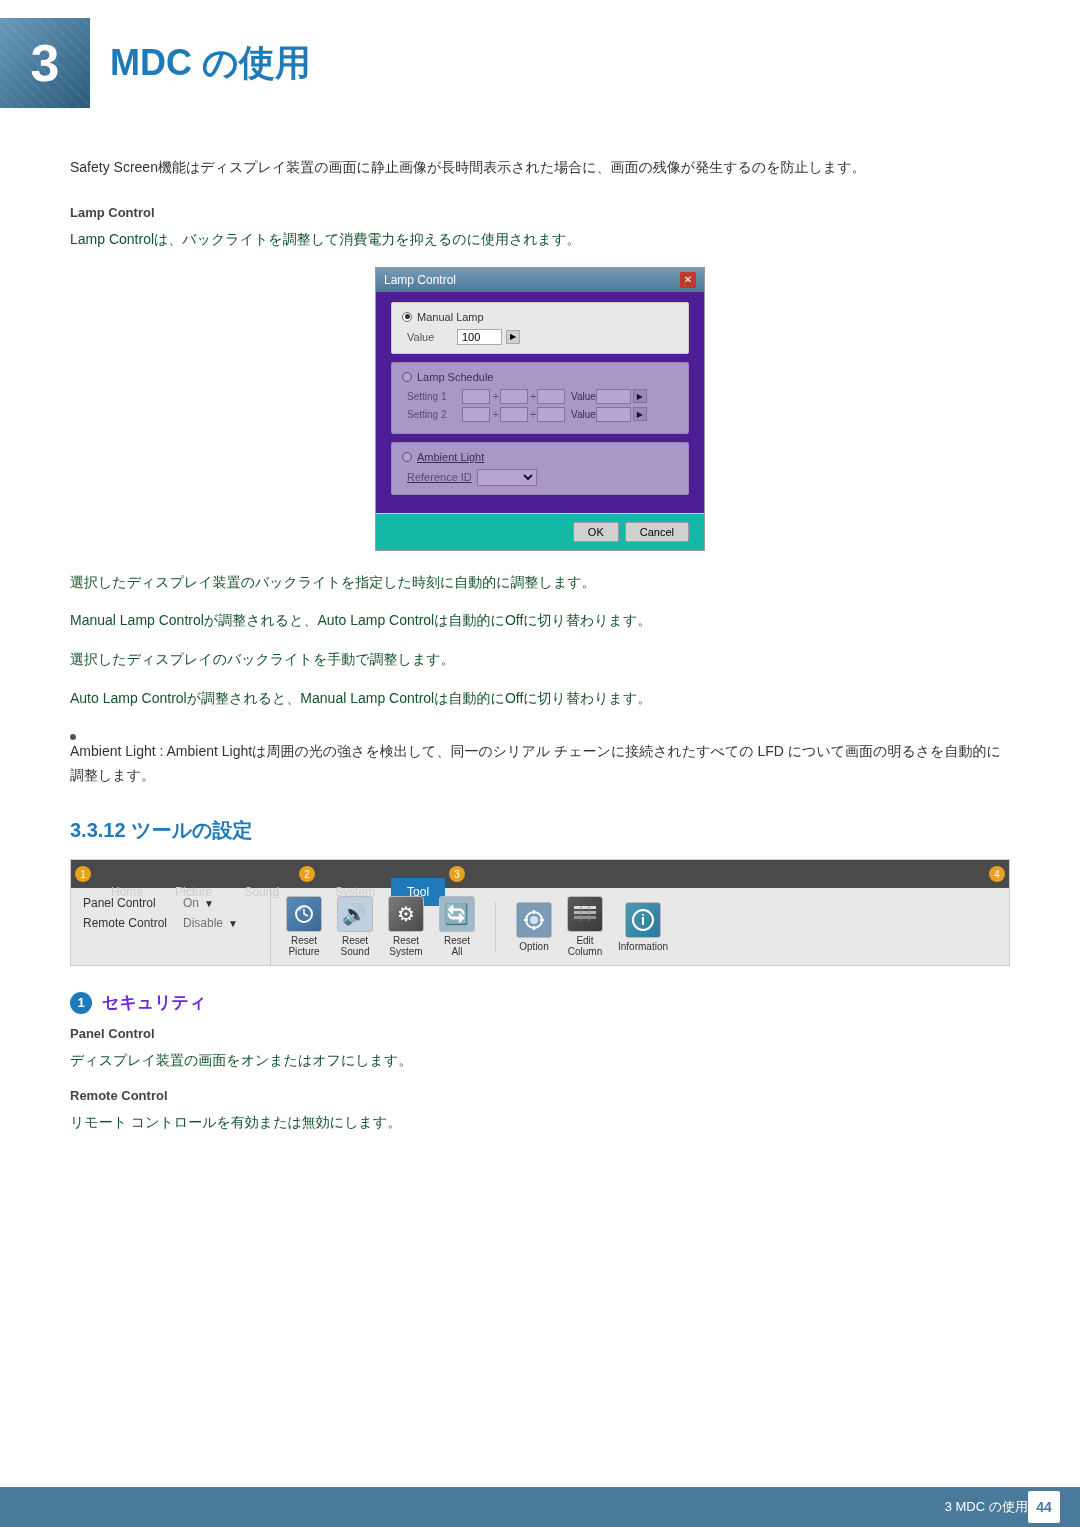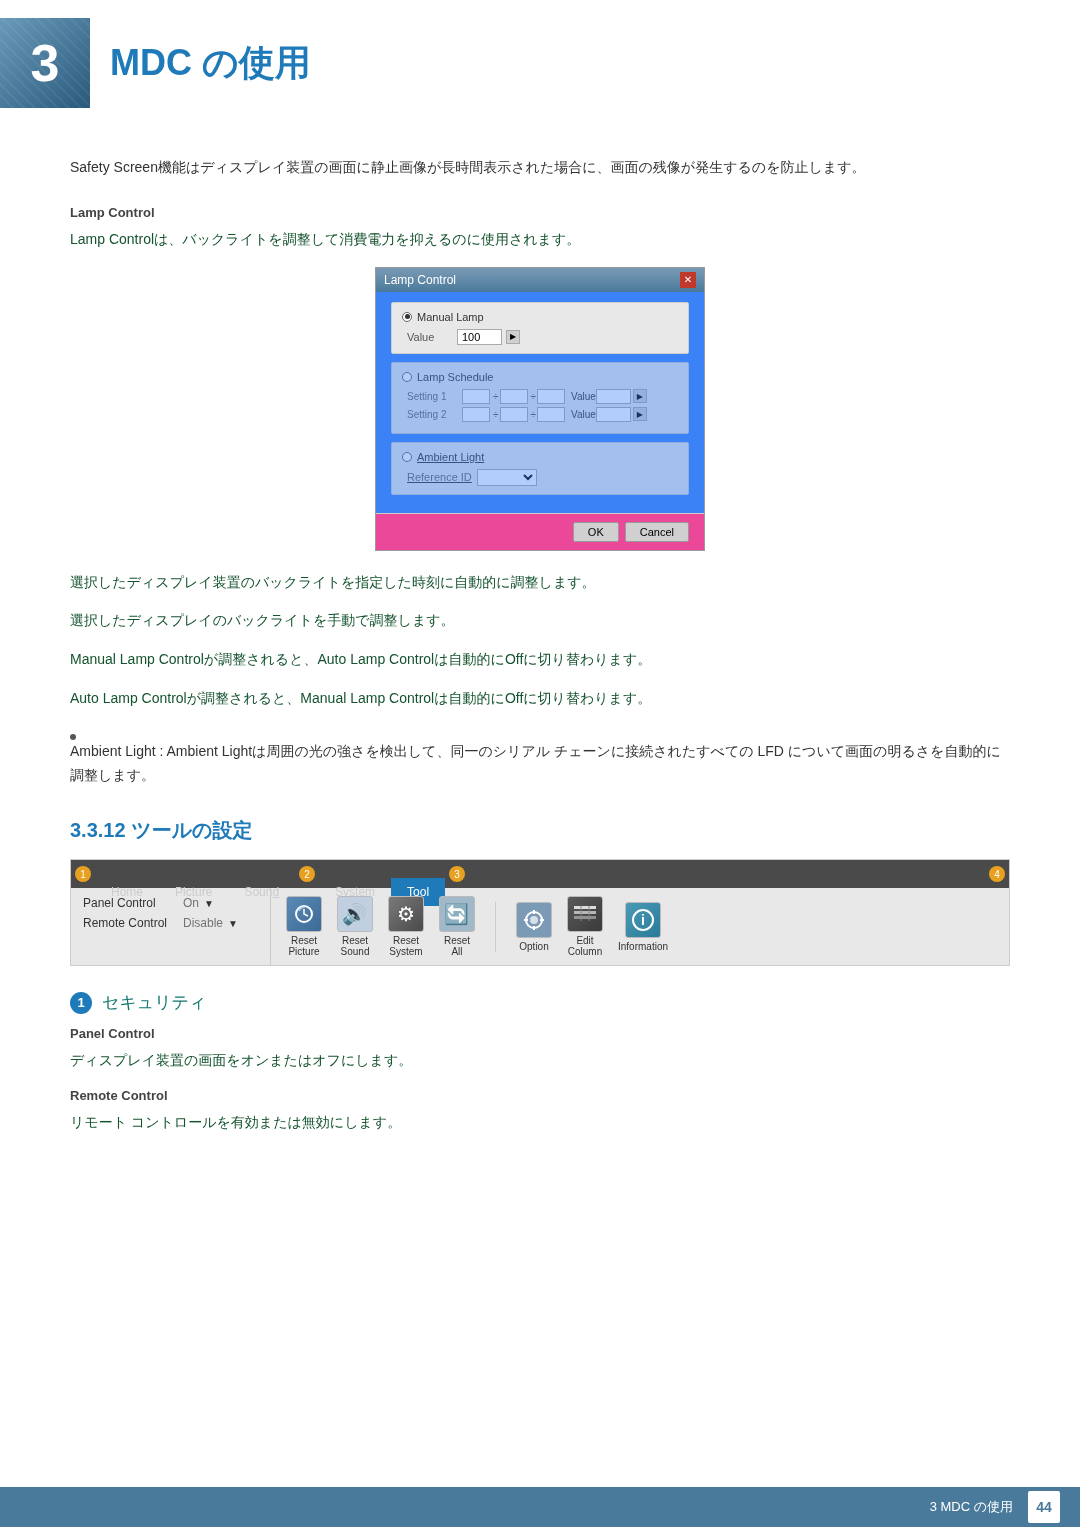--- a/index.html
+++ b/index.html
@@ -127,21 +127,21 @@
       height: 16px;
       font-size: 10px;
       cursor: pointer;
       display: flex;
       align-items: center;
       justify-content: center;
     }
 
     .lamp-dialog-body {
       padding: 10px 15px;
-      background: #3b82f6;
+      background: #4c1d95;
     }
 
     .radio-section {
       border: 1px solid #ccc;
       padding: 8px 10px;
       margin-bottom: 8px;
       background: #e8e8e8;
       border-radius: 2px;
     }
 
@@ -230,21 +230,21 @@
     .time-sep {
       margin: 0 1px;
       color: #555;
     }
 
     .dialog-buttons {
       display: flex;
       justify-content: flex-end;
       gap: 6px;
       padding: 8px 15px;
-      background: #ec4899;
+      background: #14b8a6;
       border-top: 1px solid #ccc;
     }
 
     .dialog-btn {
       padding: 3px 14px;
       font-size: 11px;
       background: #d0d0d0;
       border: 1px solid #999;
       cursor: pointer;
       border-radius: 2px;
@@ -425,43 +425,42 @@
       display: flex;
       align-items: center;
       justify-content: center;
       font-size: 13px;
       font-weight: bold;
       margin-right: 10px;
       flex-shrink: 0;
     }
 
     .subsection-title {
-      color: #0f766e;
+      color: #6d28d9;
       font-size: 17px;
-      font-weight: normal;
+      font-weight: bold;
     }
 
     
     .page-footer {
       position: absolute;
       bottom: 0;
       left: 0;
       right: 0;
       height: 40px;
       background: #4a7a9b;
       display: flex;
       align-items: center;
       justify-content: flex-end;
       padding: 0 20px;
     }
 
     .footer-text {
       color: white;
       font-size: 13px;
-      margin-right: 15px;
     }
 
     .footer-page-num {
       background: white;
       color: #4a7a9b;
       font-size: 14px;
       font-weight: bold;
       width: 32px;
       height: 32px;
       display: flex;
@@ -583,22 +582,22 @@
           </div>
         </div>
         <div class="dialog-buttons">
           <button class="dialog-btn">OK</button>
           <button class="dialog-btn">Cancel</button>
         </div>
       </div>
     </div>
 
     <p class="body-text">選択したディスプレイ装置のバックライトを指定した時刻に自動的に調整します。</p>
+    <p class="body-text">Manual Lamp Controlが調整されると、Auto Lamp Controlは自動的にOffに切り替わります。</p>
     <p class="body-text">選択したディスプレイのバックライトを手動で調整します。</p>
-    <p class="body-text">Manual Lamp Controlが調整されると、Auto Lamp Controlは自動的にOffに切り替わります。</p>
     <p class="body-text">Auto Lamp Controlが調整されると、Manual Lamp Controlは自動的にOffに切り替わります。</p>
 
     <div class="bullet-item">
       <div class="bullet-dot"></div>
       <span>Ambient Light : Ambient Lightは周囲の光の強さを検出して、同一のシリアル チェーンに接続されたすべての LFD について画面の明るさを自動的に調整します。</span>
     </div>
 
     <div class="section-heading">3.3.12  ツールの設定</div>
 
     <div class="toolbar-container">

